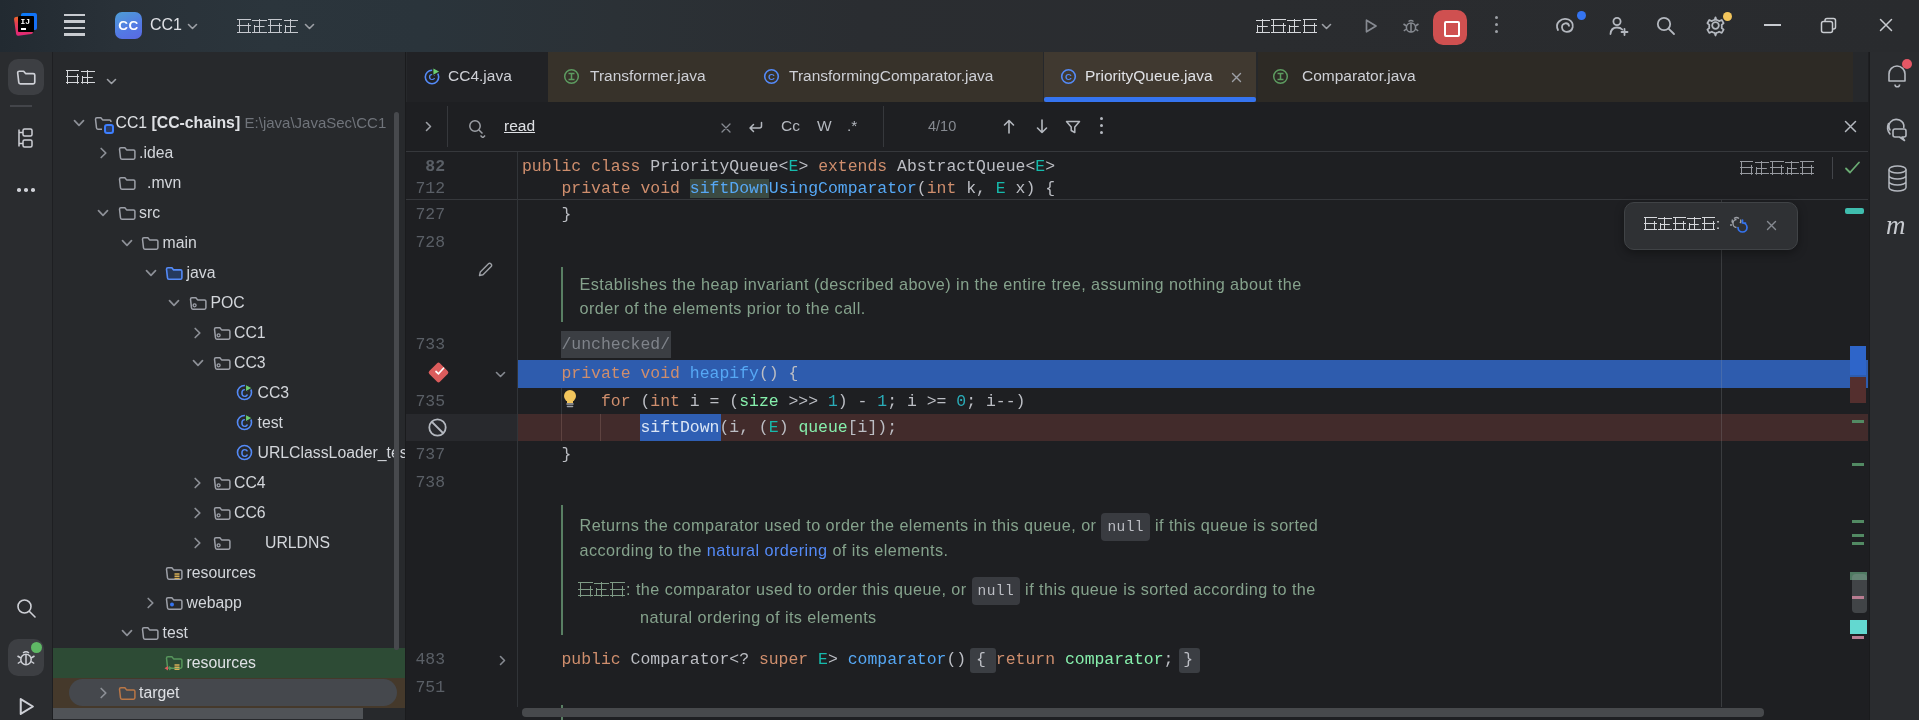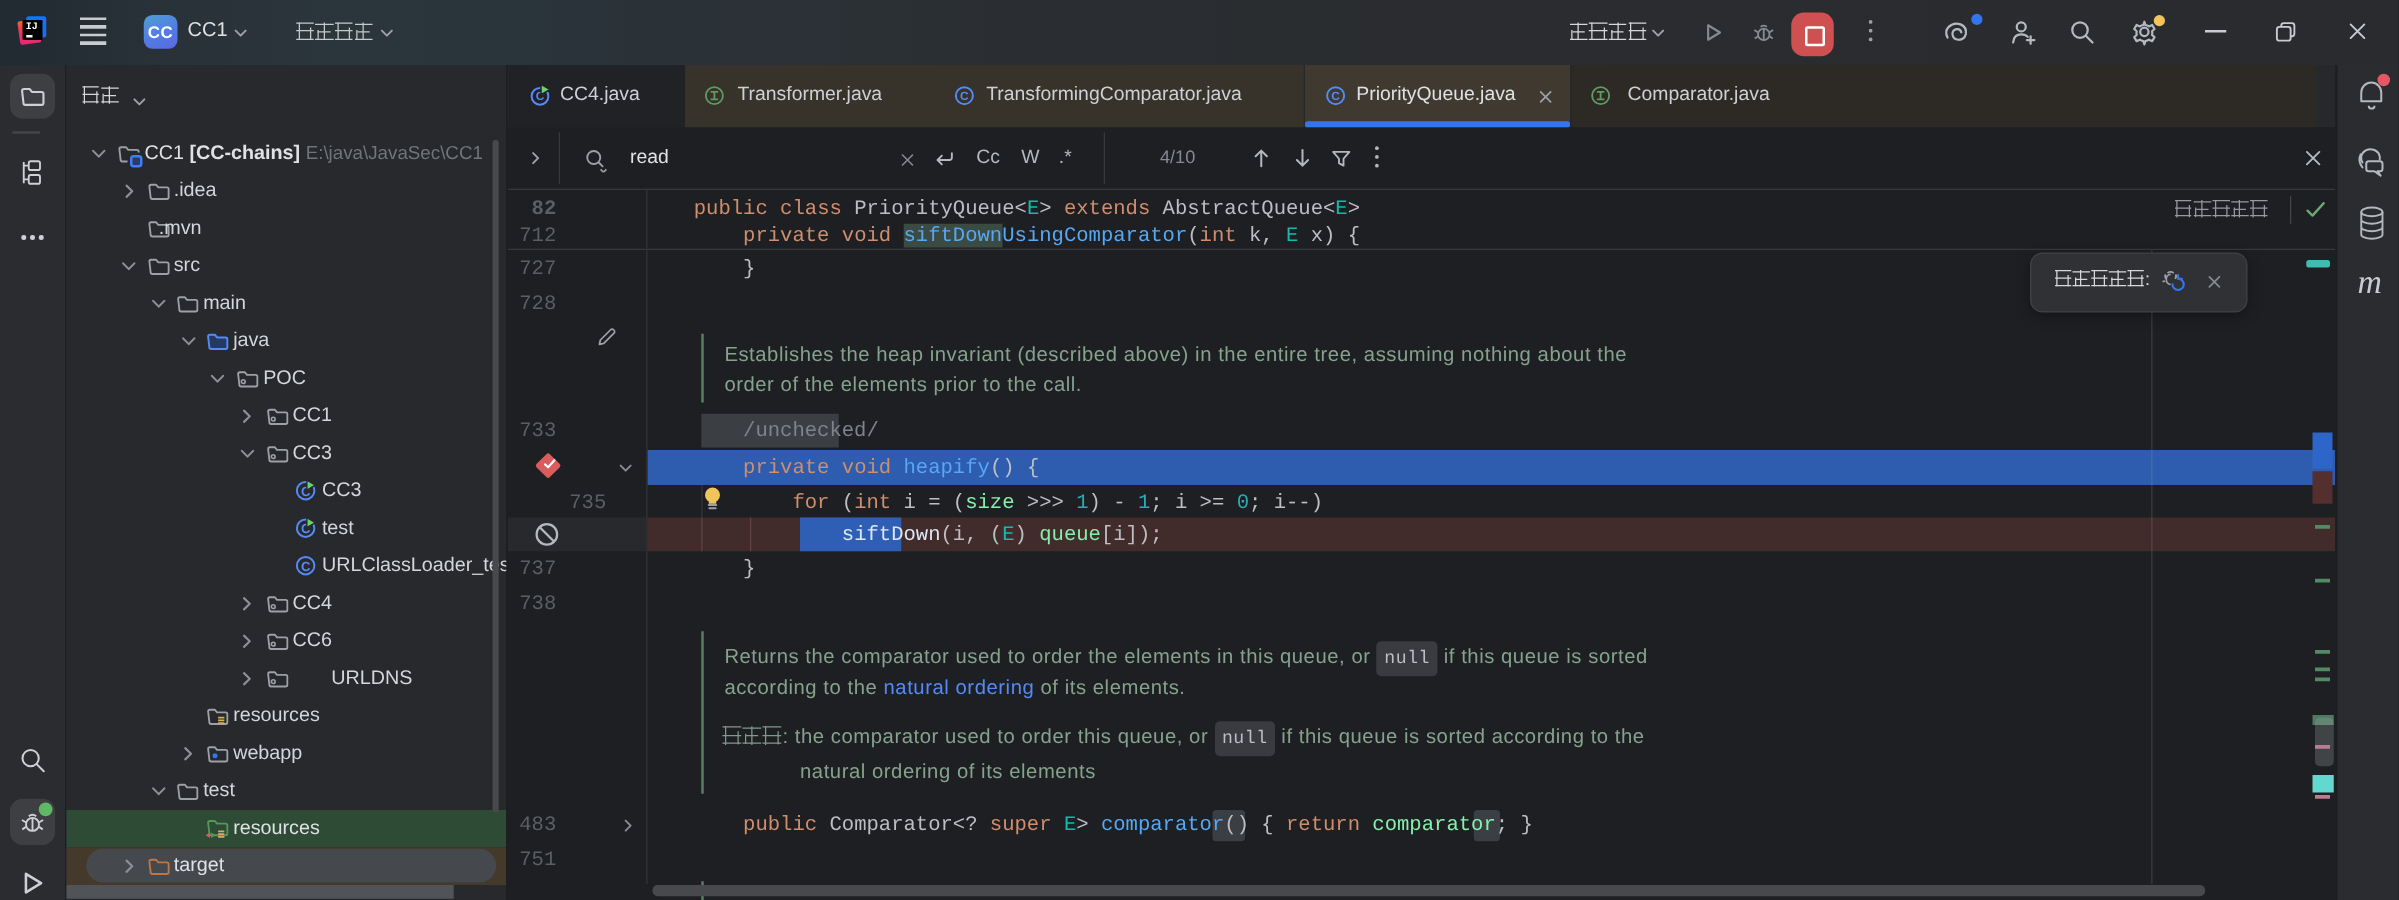--- a/index.html
+++ b/index.html
@@ -1,19 +1,19 @@
 <!DOCTYPE html>
 <html><head><meta charset="utf-8"><style>
 html,body{margin:0;padding:0;background:#1e1f22;}
 #app{position:relative;width:1919px;height:720px;overflow:hidden;background:#1e1f22;font-family:"Liberation Sans",sans-serif;}
 .abs{position:absolute;}
 .zh{display:inline-block;position:relative;width:0.92em;height:0.92em;margin:0 0.045em;vertical-align:-0.1em;background-repeat:no-repeat;opacity:.95;}
 .zh.a{background-image:linear-gradient(currentColor,currentColor),linear-gradient(currentColor,currentColor),linear-gradient(currentColor,currentColor),linear-gradient(currentColor,currentColor),linear-gradient(currentColor,currentColor);background-size:100% 8%,100% 8%,100% 8%,8% 100%,8% 70%;background-position:0 0,0 50%,0 100%,14% 0,86% 100%;}
 .zh.b{background-image:linear-gradient(currentColor,currentColor),linear-gradient(currentColor,currentColor),linear-gradient(currentColor,currentColor),linear-gradient(currentColor,currentColor),linear-gradient(currentColor,currentColor);background-size:100% 8%,70% 8%,100% 8%,8% 100%,8% 55%;background-position:0 10%,50% 55%,0 100%,50% 0,12% 100%;}
-.cl{position:absolute;left:522px;font-family:"Liberation Mono",monospace;font-size:16.45px;white-space:pre;height:27.5px;line-height:27.5px;letter-spacing:0.005px;margin-left:33px;}
+.cl{position:absolute;left:522px;font-family:"Liberation Mono",monospace;font-size:16.45px;white-space:pre;height:27.5px;line-height:27.5px;letter-spacing:0.005px;}
 .ln{position:absolute;left:399px;width:46px;text-align:right;font-family:"Liberation Mono",monospace;font-size:16.45px;color:#5a5f66;height:27.5px;line-height:27.5px;}
 .kw{color:#cf8e6d}.pl{color:#bcbec4}.mt{color:#56a8f5}.fd{color:#86efac}.nm{color:#2aacb8}.tp{color:#16baac}
 .doc{position:absolute;font-size:15.5px;color:#85a28c;white-space:pre;}
 .chip{display:inline-block;background:#393b40;border-radius:4px;color:#bcbec4;font-family:"Liberation Mono",monospace;font-size:14.5px;padding:1px 6px;text-align:center;}
 .trow{position:absolute;height:30px;line-height:30px;font-size:15.8px;color:#d3d6db;white-space:nowrap;}
 .ticon{position:absolute;top:6px;}
 svg{display:block}
 </style></head>
 <body>
 <div id="app">
@@ -137,21 +137,21 @@
 <div class="abs" id="searchbar" style="left:406px;top:102px;width:1462px;height:49px;background:#1e1f22;border-bottom:1px solid #36383c;color:#9da0a6;">
   <svg class="abs" style="left:16px;top:18px" width="13" height="13" viewBox="0 0 13 13">
         <path d="M4.5 2.5 L8.5 6.5 L4.5 10.5" stroke="#9da0a6" stroke-width="1.6" fill="none" stroke-linecap="round" stroke-linejoin="round"></path>
       </svg>
   <div class="abs" style="left:41px;top:4px;width:1px;height:41px;background:#36383c;"></div>
   <svg class="abs" style="left:61px;top:16px" width="20" height="20" viewBox="0 0 20 20" fill="none" stroke="#9da0a6" stroke-width="1.5">
         <circle cx="8" cy="8" r="5.2"></circle>
         <path d="M12 12 L15.5 15.5"></path>
         <path d="M13.5 17.5 l2.3 2.3 2.3-2.3" stroke-width="1.4"></path>
       </svg>
-  <span class="abs" style="left:98px;top:15px;color:#dfe1e5;font-size:15.5px;">read</span>
+  <span class="abs" style="left:98px;top:15px;color:#dfe1e5;font-size:15.5px;text-decoration:underline;">read</span>
   <svg class="abs" style="left:314px;top:20px" width="12" height="12" viewBox="0 0 12 12">
         <path d="M2 2 L10 10 M10 2 L2 10" stroke="#868a91" stroke-width="1.3" stroke-linecap="round"></path>
       </svg>
   <svg class="abs" style="left:340px;top:17px" width="19" height="17" viewBox="0 0 19 17" fill="none" stroke="#b4b8bf" stroke-width="1.5">
         <path d="M15.5 3.5 v3.5 q0 2-2 2 H4.5 M7.5 5.5 L4 9 L7.5 12.5" stroke-linecap="round" stroke-linejoin="round"></path>
       </svg>
   <span class="abs" style="left:375px;top:15px;font-size:15.5px;color:#b4b8bf;">Cc</span>
   <span class="abs" style="left:411px;top:15px;font-size:15.5px;color:#b4b8bf;">W</span>
   <span class="abs" style="left:441px;top:15px;font-size:15.5px;color:#b4b8bf;">.*</span>
   <div class="abs" style="left:477px;top:4px;width:1px;height:41px;background:#36383c;"></div>
@@ -195,21 +195,21 @@
 <div class="abs" style="left:600px;top:413.5px;width:1px;height:27.5px;background:#5e4340;"></div>
 <div class="abs" style="left:639.5px;top:413.5px;width:81px;height:27.5px;background:#2f5fb4;"></div>
 <div class="abs" style="left:560.5px;top:330.5px;width:110px;height:27.5px;background:#3b3e43;"></div>
 <div class="abs" style="left:560.5px;top:387.75px;width:1px;height:26px;background:#33363a;"></div>
 
 <div class="abs" style="left:517px;top:152px;width:1px;height:555px;background:#313438;"></div>
 
 <div class="ln" style="top:201.2px;">727</div>
 <div class="ln" style="top:229px;">728</div>
 <div class="ln" style="top:331.2px;">733</div>
-<div class="ln" style="top:387.7px;padding-left:40px;">735</div>
+<div class="ln" style="top:387.7px;">735</div>
 <div class="ln" style="top:441.2px;">737</div>
 <div class="ln" style="top:469px;">738</div>
 <div class="ln" style="top:646.2px;">483</div>
 <div class="ln" style="top:674.2px;">751</div>
 
 <svg class="abs" style="left:477px;top:261px" width="17" height="17" viewBox="0 0 17 17" fill="none" stroke="#9da0a6" stroke-width="1.4">
       <path d="M2.5 14.5 L3.3 11 L11.5 2.8 a1.6 1.6 0 0 1 2.3 0 L14.2 3.2 a1.6 1.6 0 0 1 0 2.3 L6 13.7 L2.5 14.5 Z" stroke-linejoin="round"></path>
     </svg>
 <div class="abs" style="left:431px;top:365px;width:15px;height:15px;background:#db5c5c;transform:rotate(45deg);border-radius:2px;"></div>
 <svg class="abs" style="left:432px;top:364px" width="14" height="14" viewBox="0 0 14 14">
@@ -354,21 +354,21 @@
         </svg>
     <svg class="abs ticon" style="left:64.5px;top:7px" width="18" height="16" viewBox="0 0 18 16">
           <use href="#fold"></use>
         </svg>
     <span class="abs" style="left:86px;line-height:30px;">.idea</span>
   </div>
   <div class="trow" style="top:116px;left:0;width:352px;">
     <svg class="abs ticon" style="left:64.5px;top:7px" width="18" height="16" viewBox="0 0 18 16">
           <use href="#fold"></use>
         </svg>
-    <span class="abs" style="left:74px;line-height:30px;">.mvn</span>
+    <span class="abs" style="left:94px;line-height:30px;">.mvn</span>
   </div>
   <div class="trow" style="top:176px;left:0;width:352px;">
     <svg class="abs ticon" style="left:66.5px;top:8px" width="14" height="14" viewBox="0 0 14 14">
           <use href="#chevD"></use>
         </svg>
     <svg class="abs ticon" style="left:88px;top:7px" width="18" height="16" viewBox="0 0 18 16">
           <use href="#fold"></use>
         </svg>
     <span class="abs" style="left:109.5px;line-height:30px;">main</span>
   </div>

